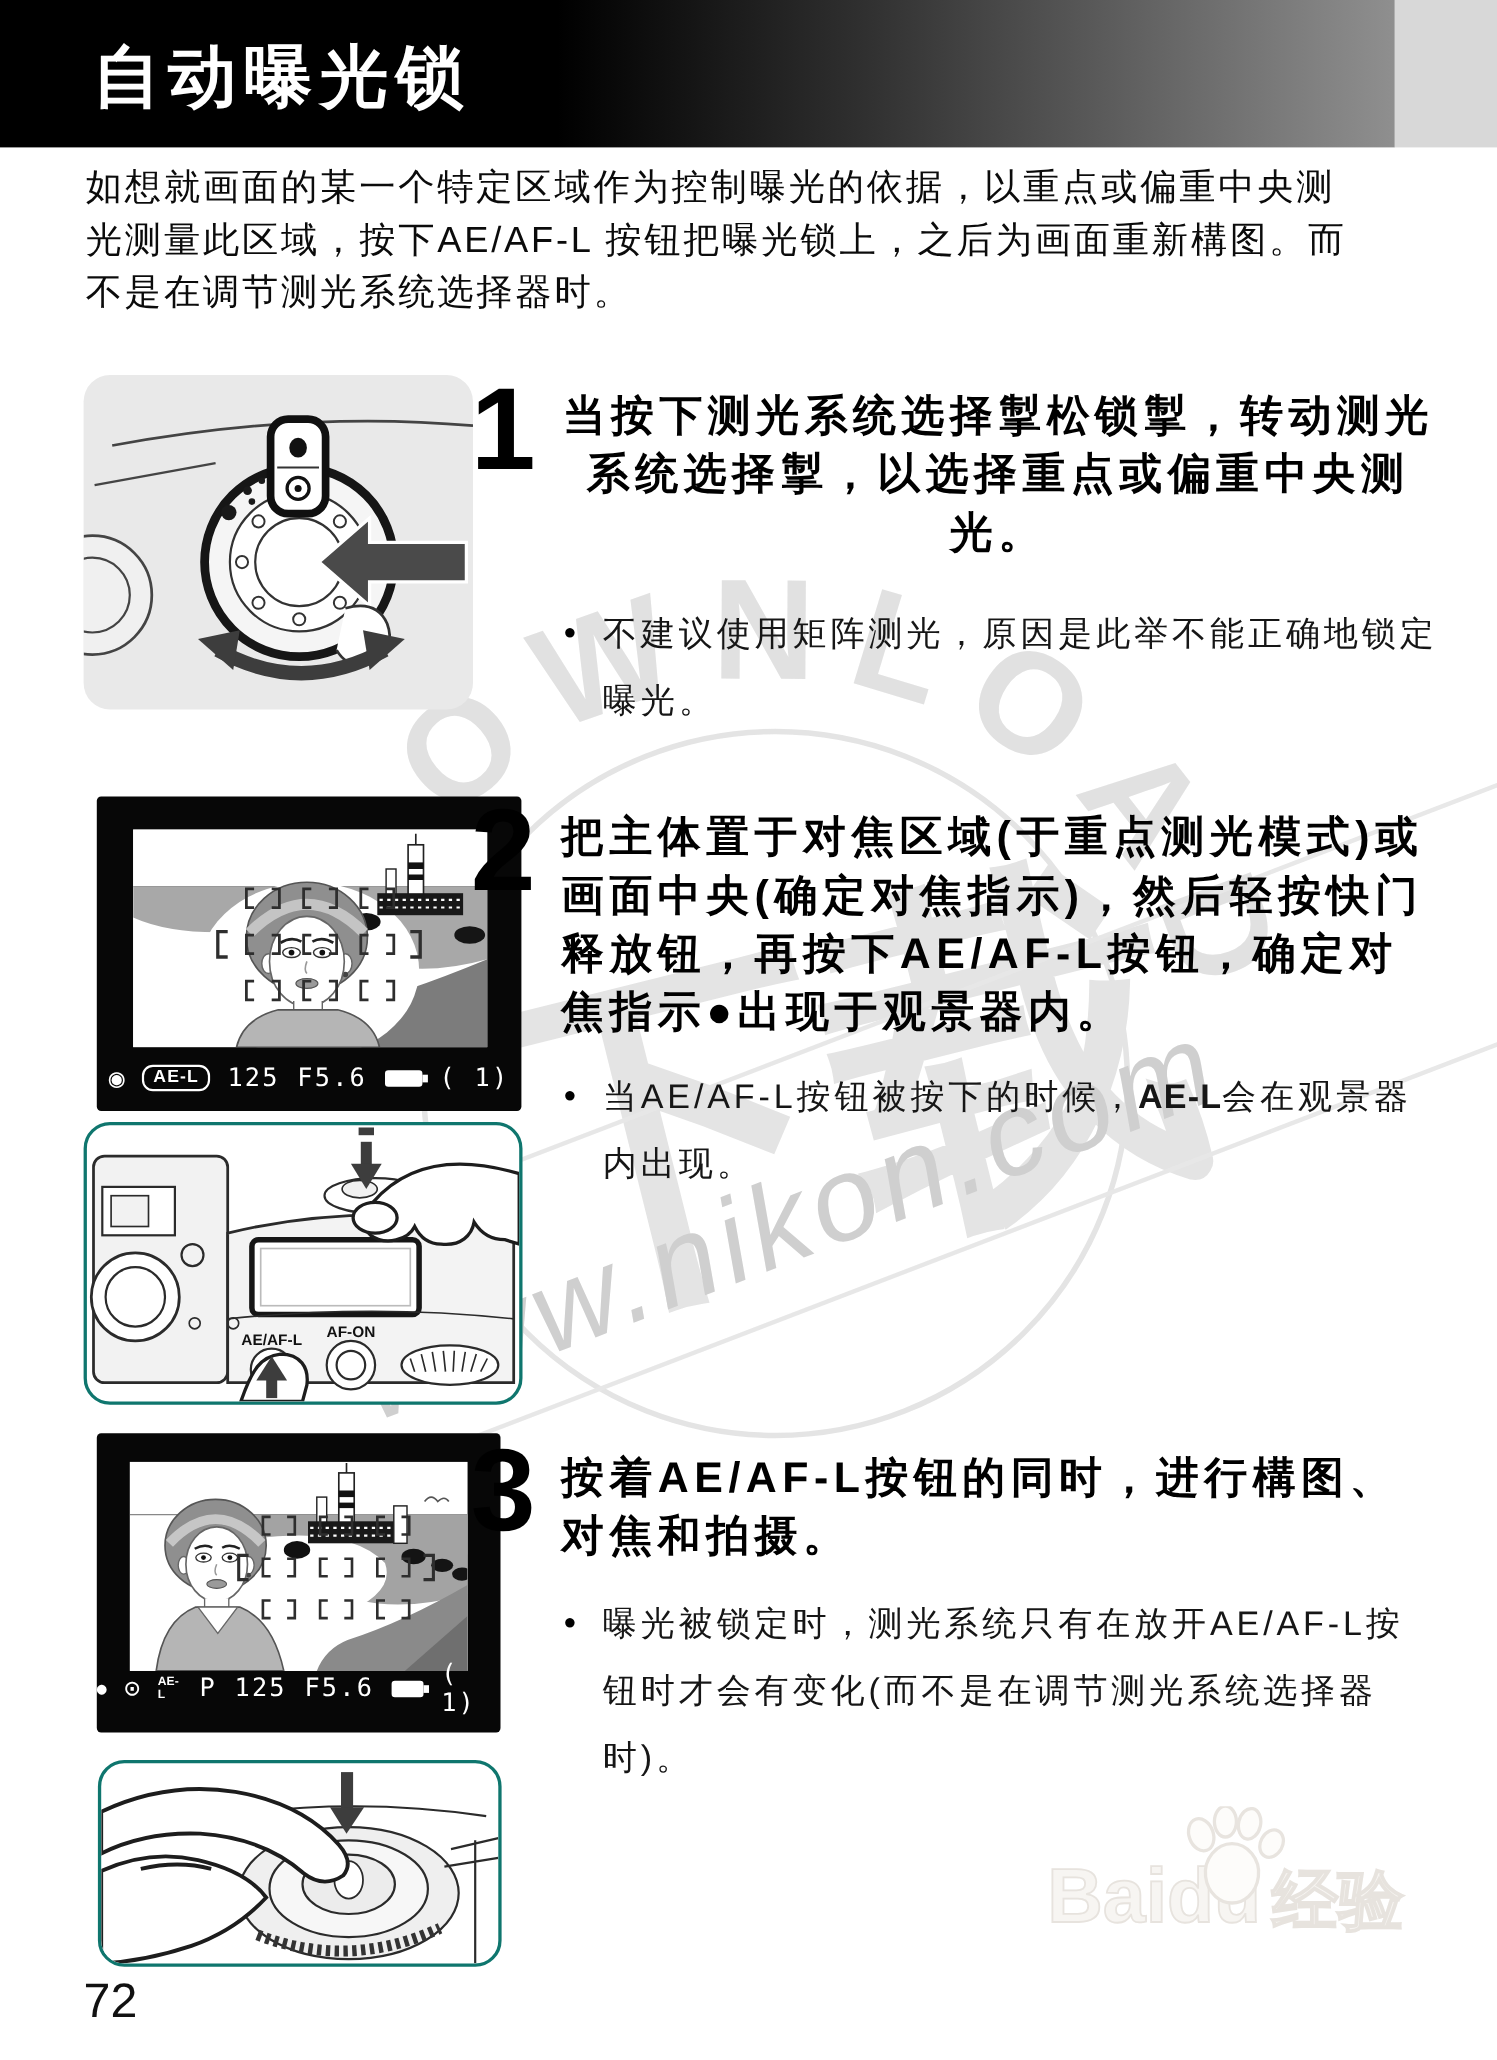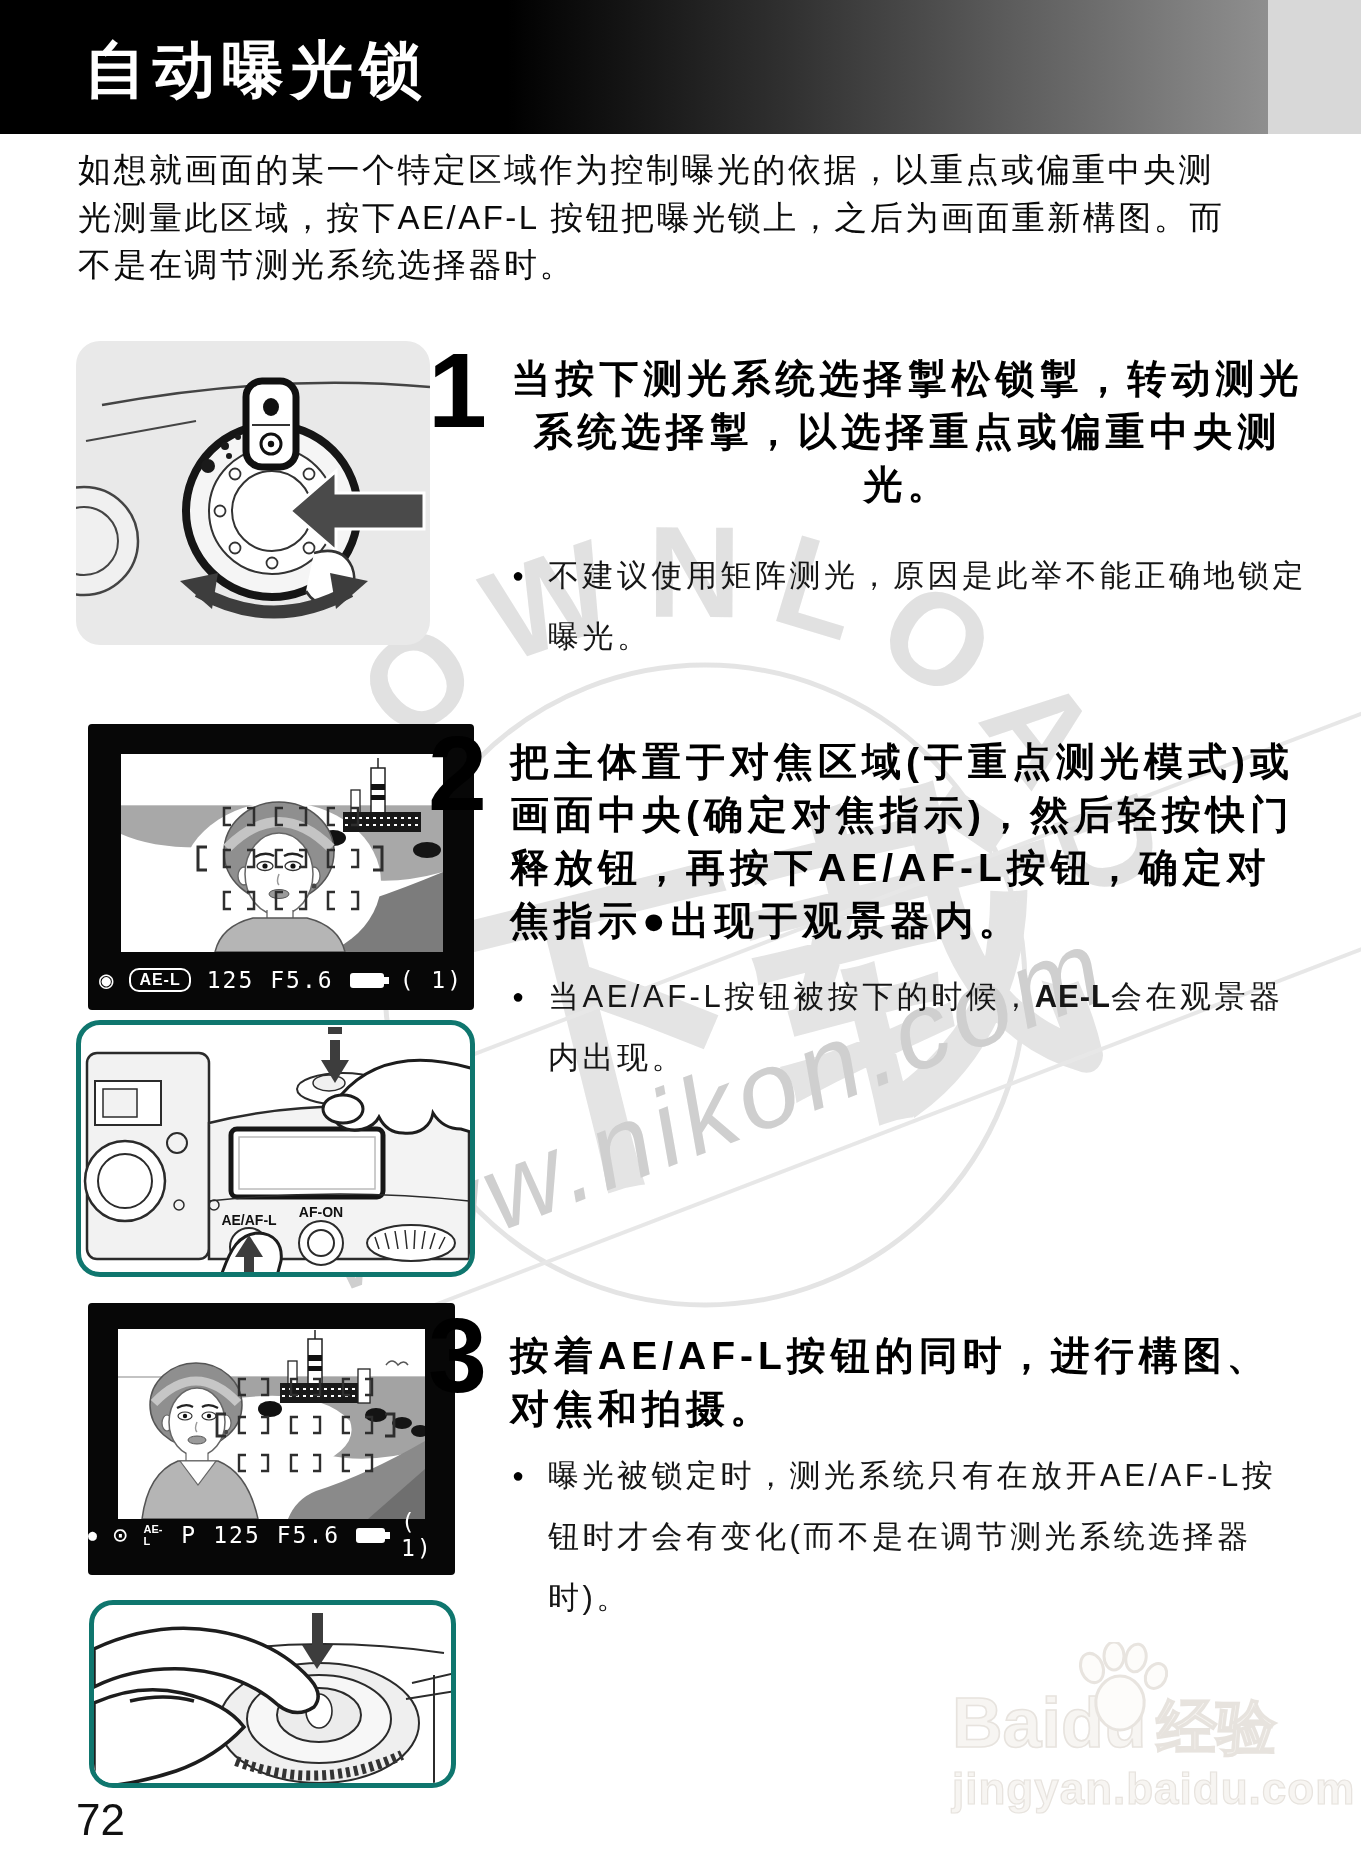--- a/index.html
+++ b/index.html
@@ -28,21 +28,21 @@
           gap:16px;color:#fff;font-family:"DejaVu Sans Mono",monospace;}
   .vf-bar .seg{font-size:23px;letter-spacing:2px;}
   .vf-ael-badge{border:2.5px solid #fff;border-radius:10px;padding:1px 8px;font-size:16px;
           font-weight:700;font-family:"Liberation Sans",sans-serif;letter-spacing:1px;}
   .vf-dot{font-size:15px;}
   .vf-meter{font-size:24px;}
   .vf-sup{font-size:11px;font-weight:700;vertical-align:9px;letter-spacing:0;
           font-family:"Liberation Sans",sans-serif;}
   .battery{width:34px;height:15px;background:#fff;border-radius:3px;position:relative;}
   .battery:after{content:"";position:absolute;right:-5px;top:4px;width:5px;height:7px;background:#fff;}
-  .line-art{box-sizing:border-box;background:#fff;border:5px solid #0f766e;border-radius:24px;overflow:hidden;}
+  .line-art{box-sizing:border-box;background:#fff;border:3px solid #0f766e;border-radius:24px;overflow:hidden;}
   
   .page-number{left:76px;top:1795px;font-size:44px;color:#111;text-align:right;}
   
   .baidu{left:952px;top:1688px;width:360px;color:#f7f5f2;font-weight:700;
          -webkit-text-stroke:1.6px #e7e3de;}
   .baidu-row{position:relative;display:flex;align-items:flex-end;gap:10px;}
   .baidu-word{font-size:70px;line-height:1;}
   .baidu-cn{font-size:60px;line-height:1;}
   .baidu-url{font-size:44px;margin-top:6px;-webkit-text-stroke:1.2px #e7e3de;letter-spacing:1px;}
   .paw{position:absolute;left:118px;top:-46px;}
@@ -301,21 +301,21 @@
     <span class="vf-sup">AE-L</span>
     <span class="seg">P</span>
     <span class="seg">125</span>
     <span class="seg">F5.6</span>
     <span class="battery"></span>
     <span class="seg">(  1)</span>
   </div>
 </div>
 
 <div class="abs step-num" style="left:428px;top:1312px;">3</div>
-<div class="abs heading" style="left:510px;top:1317px;margin-top:12px;">按着AE/AF-L按钮的同时，进行構图、对焦和拍摄。</div>
+<div class="abs heading" style="left:510px;top:1317px;">按着AE/AF-L按钮的同时，进行構图、对焦和拍摄。</div>
 <div class="abs bullet" style="left:512px;top:1445px;">
   <span class="dot">●</span>
   <span>曝光被锁定时，测光系统只有在放开AE/AF-L按钮时才会有变化(而不是在调节测光系统选择器时)。</span>
 </div>
 
 <div class="abs line-art" style="left:89px;top:1600px;width:367px;height:188px;">
   <svg width="361" height="182" viewBox="0 0 361 182">
     <path d="M 60 58 Q 200 26 350 48" fill="none" stroke="#2b2b2b" stroke-width="2"></path>
     <g>
       <ellipse cx="225" cy="118" rx="100" ry="60" fill="#efefef" stroke="#2b2b2b" stroke-width="2"></ellipse>
@@ -346,14 +346,13 @@
       <g fill="#fdfcfa" stroke="#e8e4df" stroke-width="3">
         <ellipse cx="22" cy="26" rx="11" ry="15" transform="rotate(-20 22 26)"></ellipse>
         <ellipse cx="44" cy="14" rx="10" ry="14"></ellipse>
         <ellipse cx="66" cy="16" rx="10" ry="14" transform="rotate(12 66 16)"></ellipse>
         <ellipse cx="86" cy="34" rx="10" ry="13" transform="rotate(28 86 34)"></ellipse>
         <path d="M 50 34 C 64 34 76 48 74 64 C 72 80 60 88 50 88 C 40 88 28 80 26 64 C 24 48 36 34 50 34 Z"></path>
       </g>
     </svg>
     <span class="baidu-cn">经验</span>
   </div>
-  <div class="baidu-url">jingyan.baidu.com</div>
 </div>
 
 </body></html>

